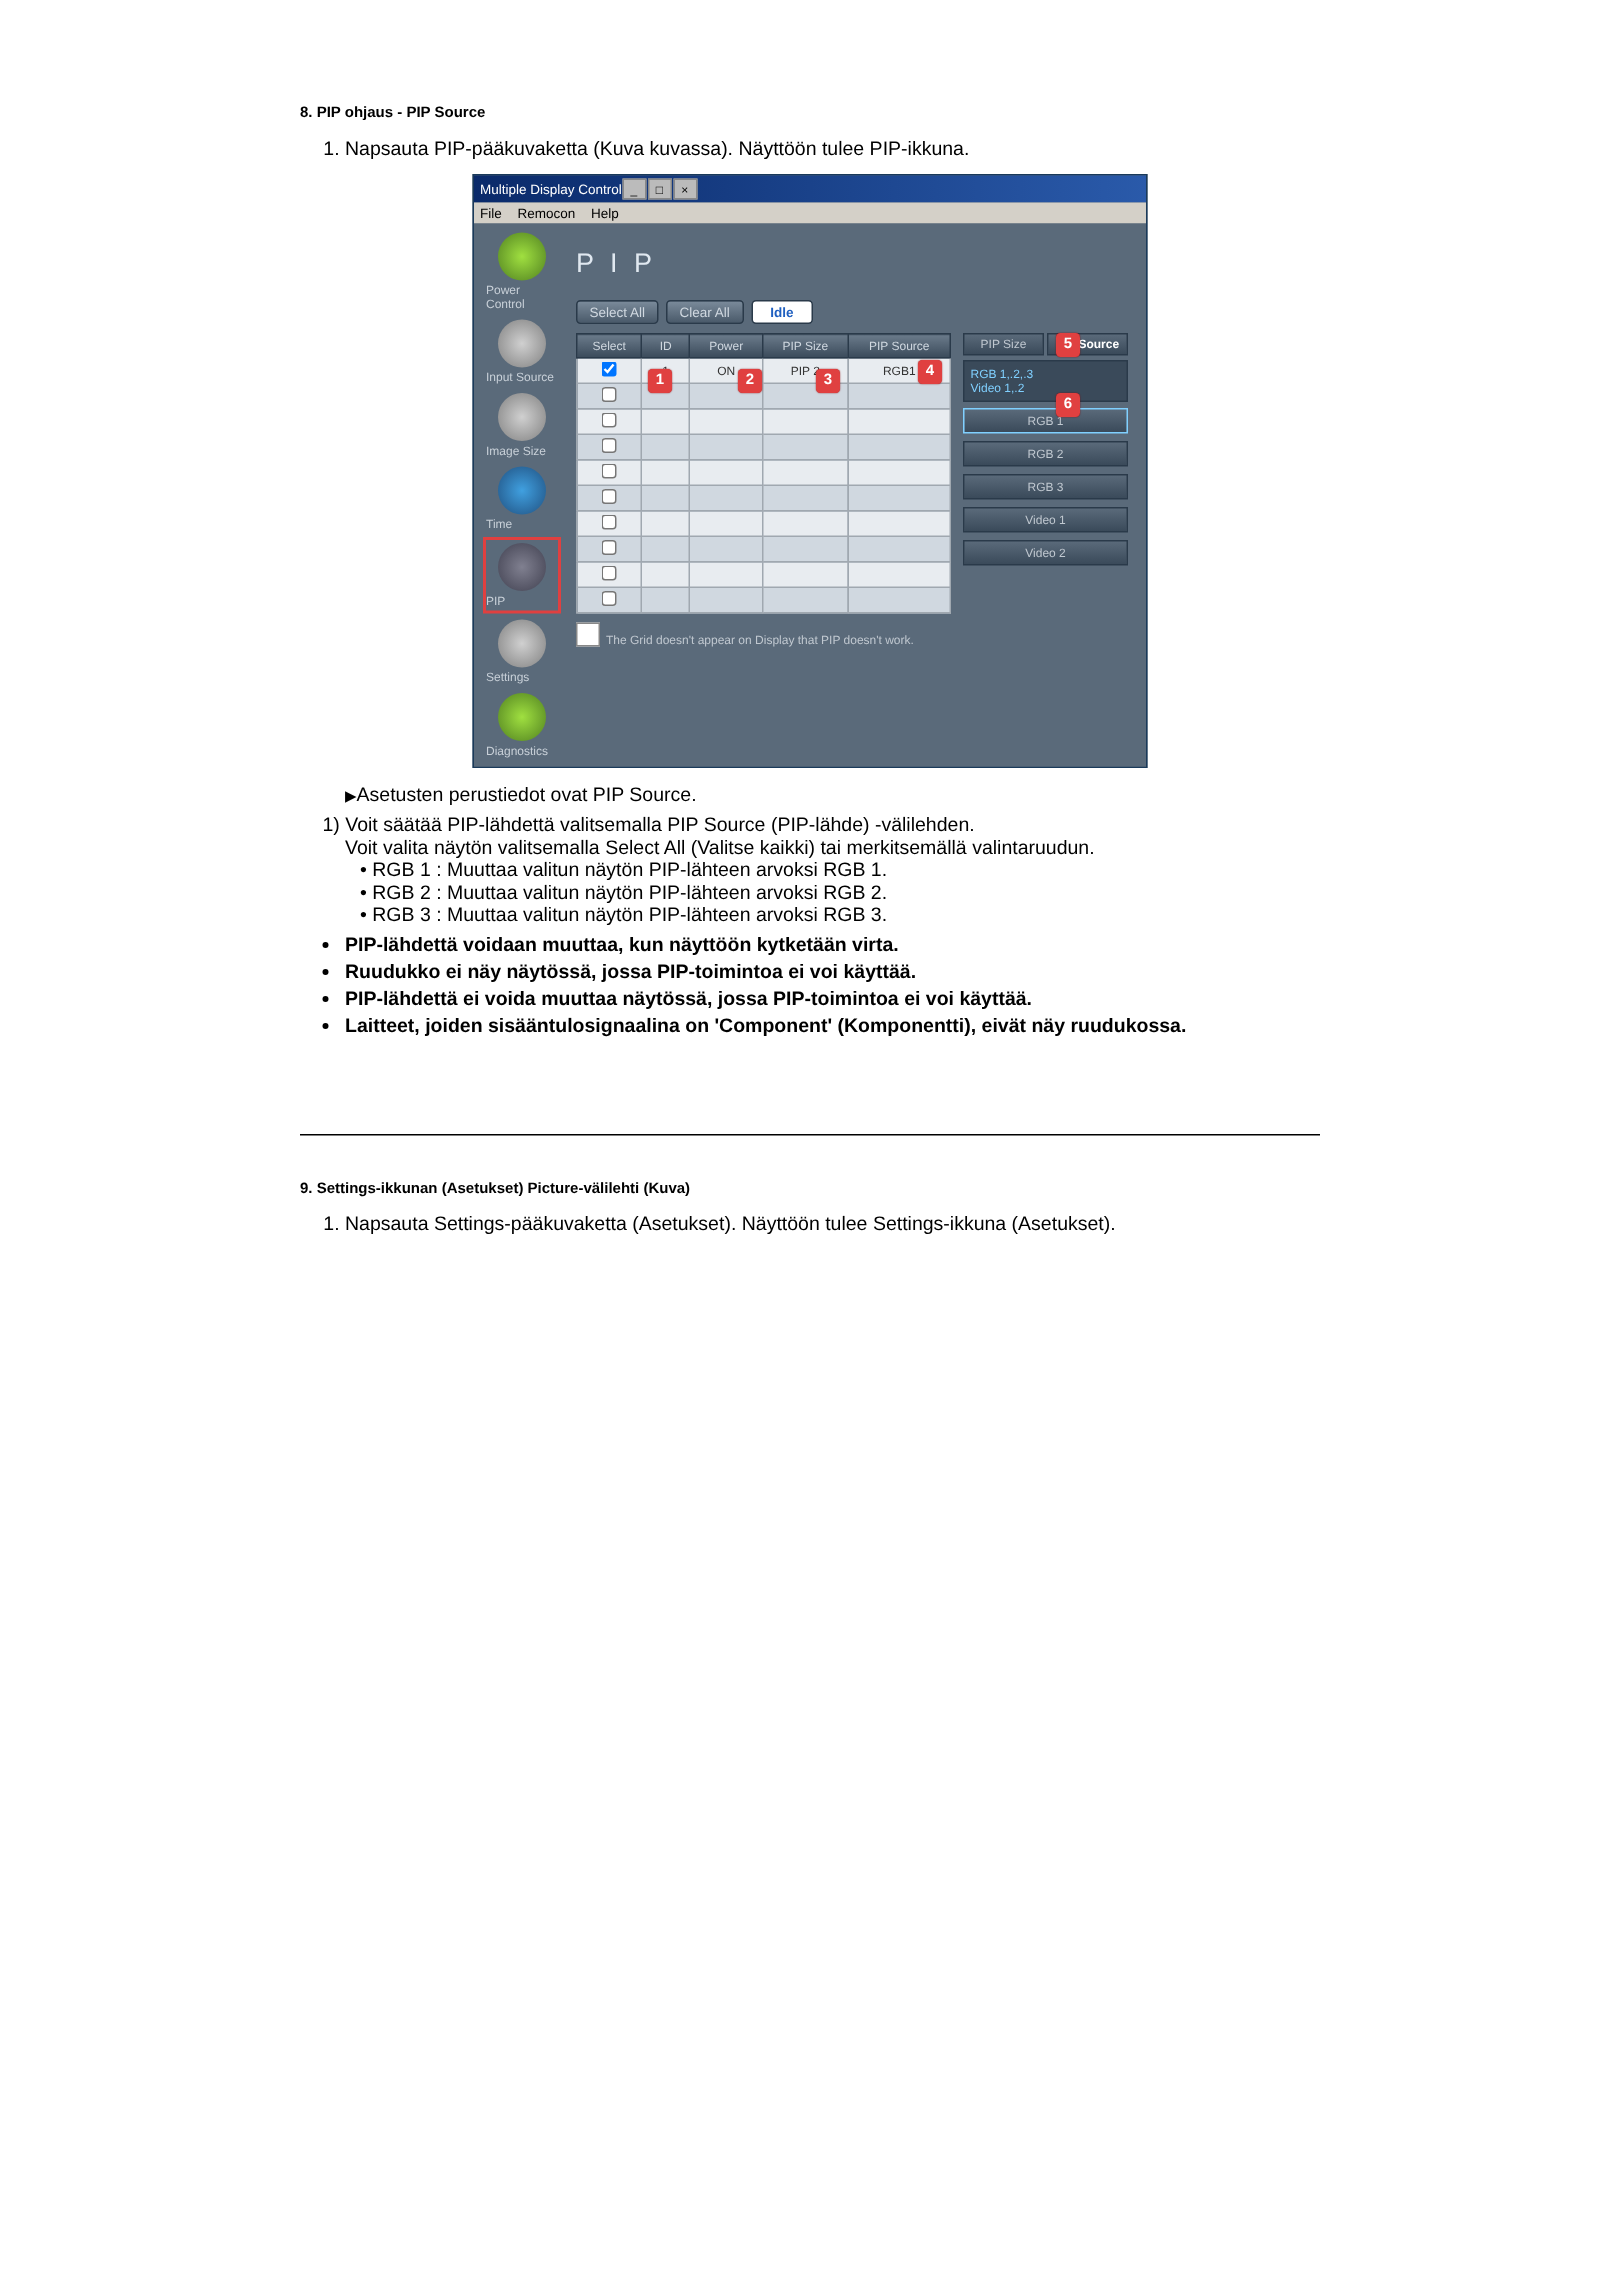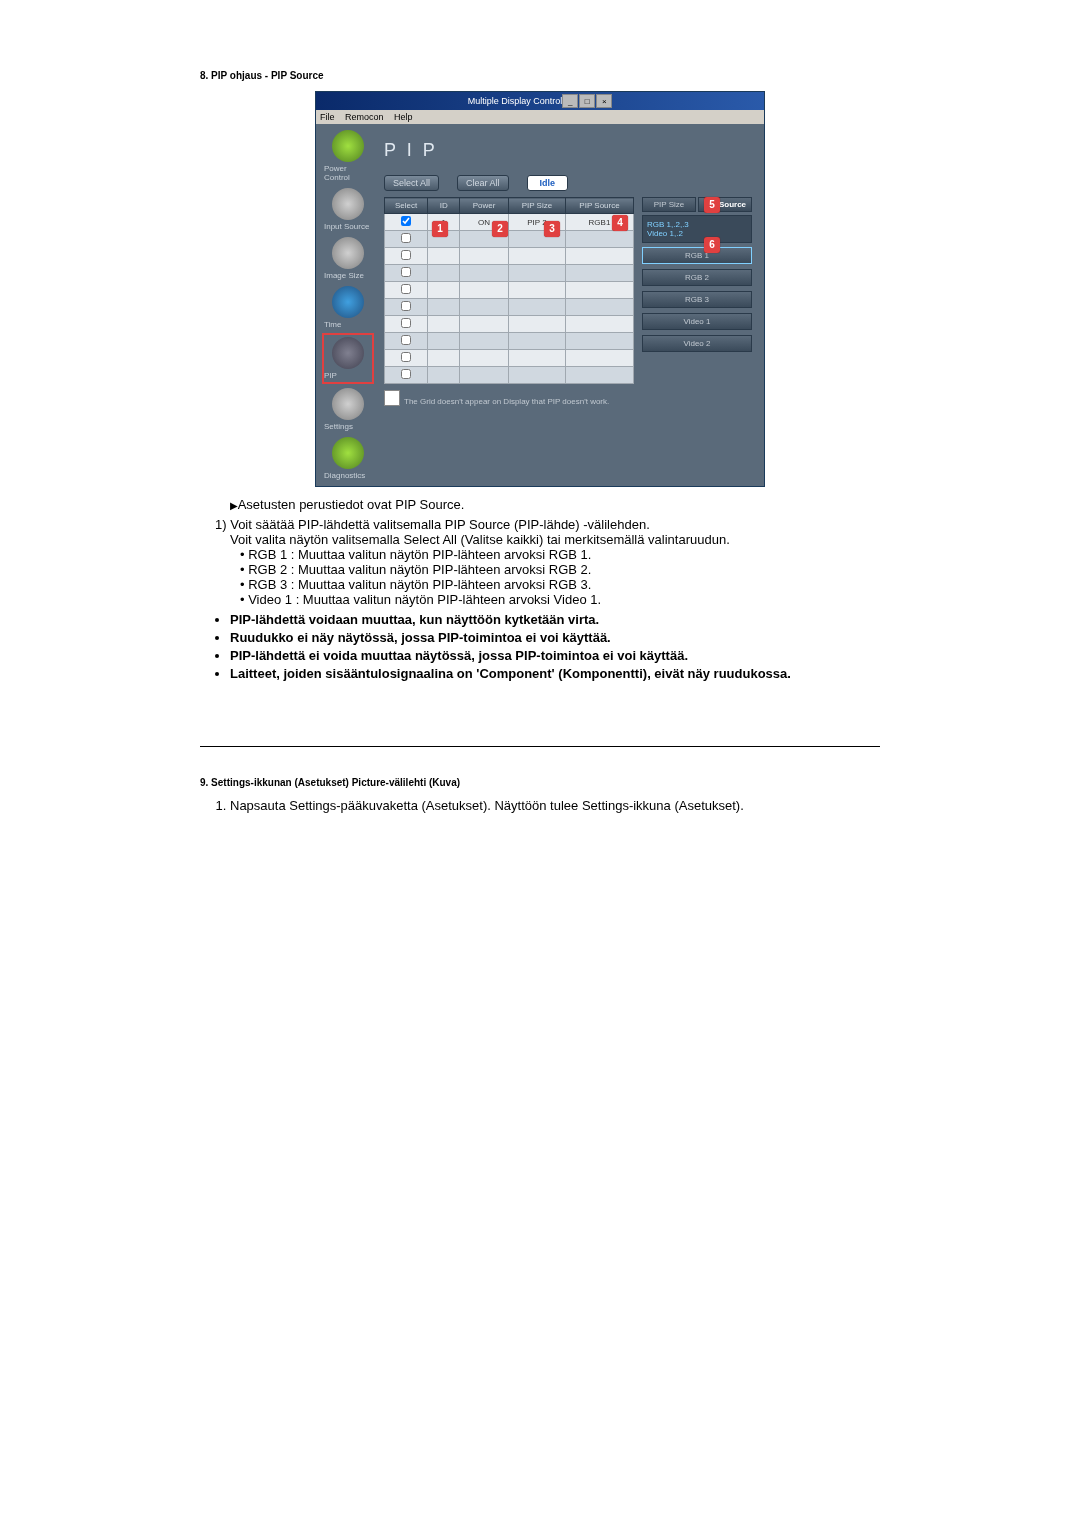--- a/index.html
+++ b/index.html
@@ -10,40 +10,40 @@
 ul{margin:5px 0;padding-left:30px;list-style:none}
 ul li{margin:3px 0}
 ul li:before{content:"\25B6 ";font-size:10px}
 .sub-list{padding-left:15px}
 .inner-list{padding-left:25px}
 .bullet-list{padding-left:30px;list-style:disc}
 .bullet-list li:before{content:""}
 .bold{font-weight:bold}
 
 .appwin{width:448px;border:1px solid #1a3a5a;margin:10px auto;background:#5a6a7a;font-size:9px;color:#c8d0d8}
-.titlebar{background:linear-gradient(to right,#0a2a6a,#2a5aaa);color:#fff;padding:2px 4px;display:flex;justify-content:center;align-items:center}
+.titlebar{background:linear-gradient(to right,#0a2a6a,#2a5aaa);color:#fff;padding:2px 4px;display:flex;justify-content:flex-start;align-items:center}
 .titlebar .btns{display:flex;gap:1px}
 .titlebar .btns span{background:#bbb;color:#000;width:14px;height:12px;display:inline-flex;align-items:center;justify-content:center;font-size:8px;border:1px solid #888}
 .menubar{background:#d4d0c8;color:#000;padding:2px 4px;font-size:9px}
 .menubar span{margin-right:8px}
 .appbody{display:flex;background:#5a6a7a;padding:4px}
 .sidebar{width:56px;display:flex;flex-direction:column;align-items:center;gap:2px}
 .side-item{width:48px;font-size:8px;color:#c8d0d8;padding:2px 0}
 .side-item .ico{width:32px;height:32px;margin:0 auto 2px auto;border-radius:50%}
 .ico-power{background:radial-gradient(circle,#a0e040,#508020)}
 .ico-input{background:radial-gradient(circle,#d0d0d0,#808080)}
 .ico-image{background:radial-gradient(circle,#d0d0d0,#808080)}
 .ico-time{background:radial-gradient(circle,#40a0e0,#205080)}
 .ico-pip{background:radial-gradient(circle,#808090,#404050);border-radius:4px}
 .ico-settings{background:radial-gradient(circle,#d0d0d0,#808080)}
 .ico-diag{background:radial-gradient(circle,#a0e040,#508020);border-radius:4px}
 .side-item.active{border:2px solid #e04040}
 .mainpane{flex:1;padding:4px 8px}
 .pip-header{font-size:18px;letter-spacing:3px;color:#e0e8f0;padding:8px 0}
-.toolbar{display:flex;gap:18px;margin:6px 0}
+.toolbar{display:flex;gap:5px;margin:6px 0}
 .toolbar .btn{background:linear-gradient(to bottom,#7a8a9a,#4a5a6a);border:1px solid #2a3a4a;padding:2px 8px;font-size:9px;color:#d0d8e0;border-radius:3px}
 .toolbar .btn.idle{background:#fff;color:#2060c0;font-weight:bold;padding:2px 12px}
 .gridwrap{display:flex;gap:8px}
 .grid{flex:1}
 .grid table{width:100%;border-collapse:collapse}
 .grid th{background:linear-gradient(to bottom,#6a7a8a,#3a4a5a);color:#d0d8e0;font-size:8px;padding:3px 10px;border:1px solid #2a3a4a;font-weight:normal}
 .grid td{background:#e8ecf0;border:1px solid #a0a8b0;height:14px;text-align:center;font-size:8px;color:#333}
 .grid td.chk{width:16px}
 .grid td.chk input{margin:0;width:10px;height:10px}
 .grid tr.alt td{background:#d0d8e0}
@@ -63,20 +63,23 @@
 .top-link{text-align:center;margin:30px 0}
 .top-ico{display:inline-block;width:40px;height:40px;position:relative}
 .top-ico svg{width:40px;height:40px}
 hr{border:none;border-top:1px solid #000;margin:20px 200px}
 </style>
 </head>
 <body>
 
 <div class="content">
   <h2>8. PIP ohjaus - PIP Source</h2>
+  <ol>
+    <li>Napsauta PIP-pääkuvaketta (Kuva kuvassa). Näyttöön tulee PIP-ikkuna.</li>
+  </ol>
 
   <div class="appwin">
     <div class="titlebar">
       <span>Multiple Display Control</span>
       <div class="btns">
         <span>_</span>
         <span>□</span>
         <span>×</span>
       </div>
     </div>
@@ -216,21 +219,20 @@
   <ul>
     <li>Asetusten perustiedot ovat PIP Source.</li>
   </ul>
   <div class="sub-list">
     <div>1) <span>Voit säätää PIP-lähdettä valitsemalla PIP Source (PIP-lähde) -välilehden.</span></div>
     <div style="padding-left:15px">Voit valita näytön valitsemalla Select All (Valitse kaikki) tai merkitsemällä valintaruudun.</div>
     <div class="inner-list">
       <div>• RGB 1 : Muuttaa valitun näytön PIP-lähteen arvoksi RGB 1.</div>
       <div>• RGB 2 : Muuttaa valitun näytön PIP-lähteen arvoksi RGB 2.</div>
       <div>• RGB 3 : Muuttaa valitun näytön PIP-lähteen arvoksi RGB 3.</div>
-      <div>• Video 1 : Muuttaa valitun näytön PIP-lähteen arvoksi Video 1.</div>
     </div>
   </div>
   <ul class="bullet-list">
     <li class="bold">PIP-lähdettä voidaan muuttaa, kun näyttöön kytketään virta.</li>
     <li class="bold">Ruudukko ei näy näytössä, jossa PIP-toimintoa ei voi käyttää.</li>
     <li class="bold">PIP-lähdettä ei voida muuttaa näytössä, jossa PIP-toimintoa ei voi käyttää.</li>
     <li class="bold">Laitteet, joiden sisääntulosignaalina on 'Component' (Komponentti), eivät näy ruudukossa.</li>
   </ul>
 
 </div>

